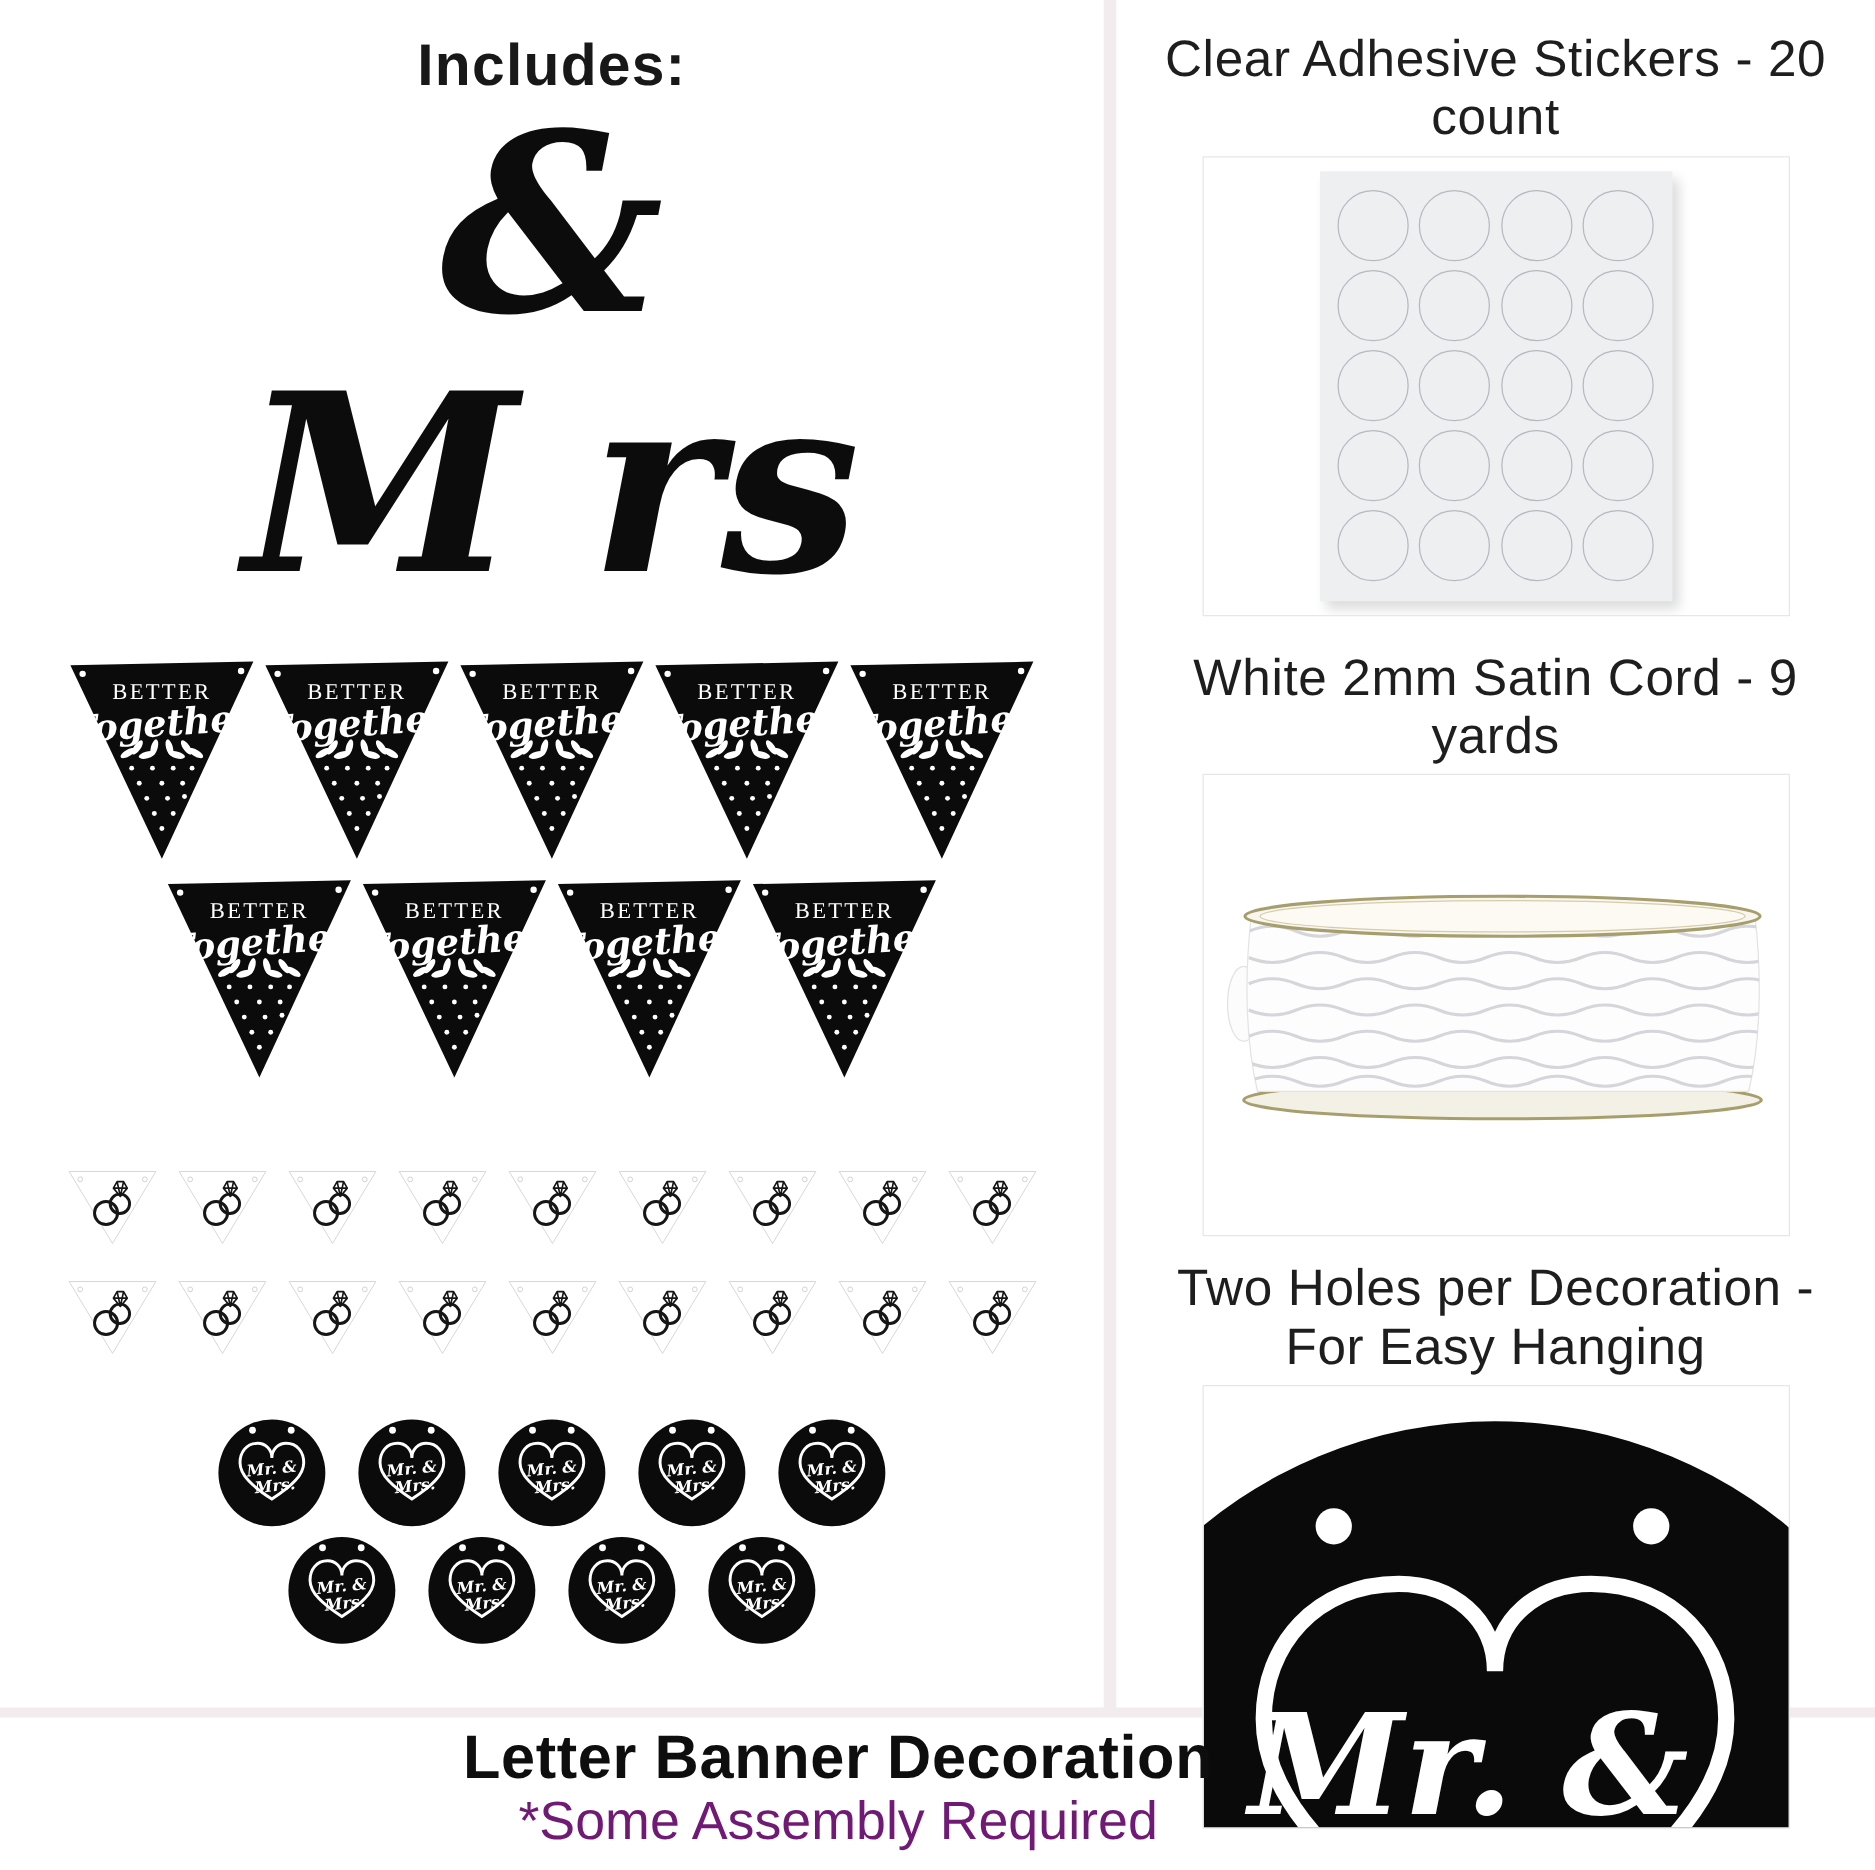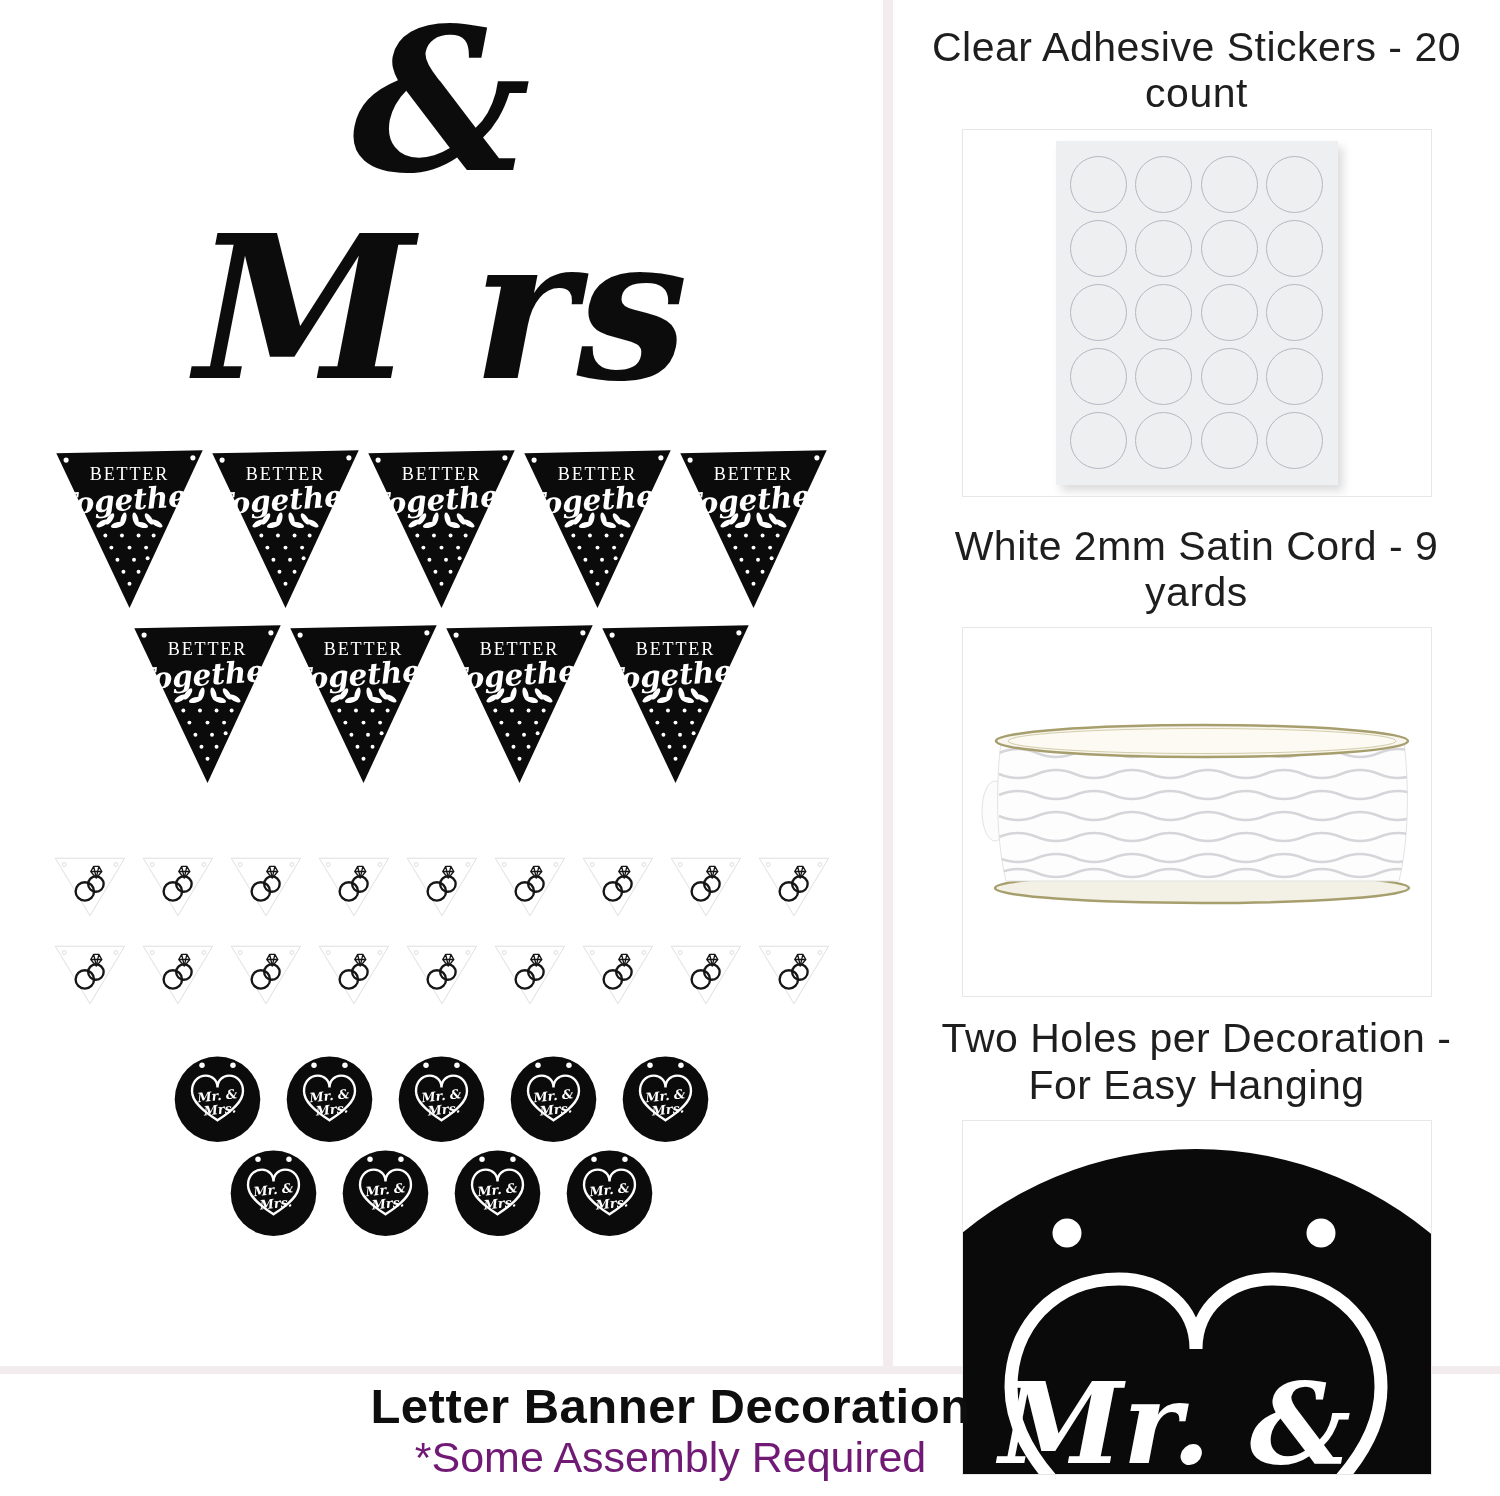--- a/index.html
+++ b/index.html
@@ -27,21 +27,21 @@
   .row-rings-2{margin-top:26px;gap:14px;}
   .ringflag{width:74px;height:62px;display:block;}
   .row-tokens-1{margin-top:46px;gap:21px;}
   .row-tokens-2{margin-top:3px;gap:21px;}
   .token{width:91px;height:91px;display:block;}
 
   
   .right-col{position:absolute;left:893px;top:0;width:607px;}
   .sec{text-align:center;}
   .sec-title{font-size:41px;font-weight:400;letter-spacing:.5px;color:#1e1e1e;
-             line-height:1.13;white-space:pre-line;margin:12px 6px;}
+             line-height:1.13;white-space:pre-line;margin:0 6px;}
   .sec1 .sec-title{margin-top:24px;}
   .sec2 .sec-title{margin-top:26px;}
   .sec3 .sec-title{margin-top:18px;}
   .panel{width:470px;margin:8px auto 0 auto;border:1px solid #e7e7e7;background:#ffffff;
          box-sizing:border-box;display:flex;align-items:center;justify-content:center;
          overflow:hidden;}
   .panel-stickers{height:368px;}
   .panel-cord{height:370px;}
   .panel-holes{height:355px;padding:0;}
   .sheet{width:282px;height:344px;background:#edeff1;box-shadow:5px 6px 9px rgba(0,0,0,.14);
@@ -57,20 +57,21 @@
 </style>
 </head>
 <body>
 
 <div class="page">
 
   <div class="divider-v"></div>
   <div class="divider-h"></div>
 
   <div class="left-col">
+    <div class="includes-title">Includes:</div>
 
     <div class="script-line l1">
       <span>&amp;</span>
     </div>
     <div class="script-line l2">
       <span>M</span>
       <span>rs</span>
     </div>
 
     <div class="flag-row row-pennant-1">

